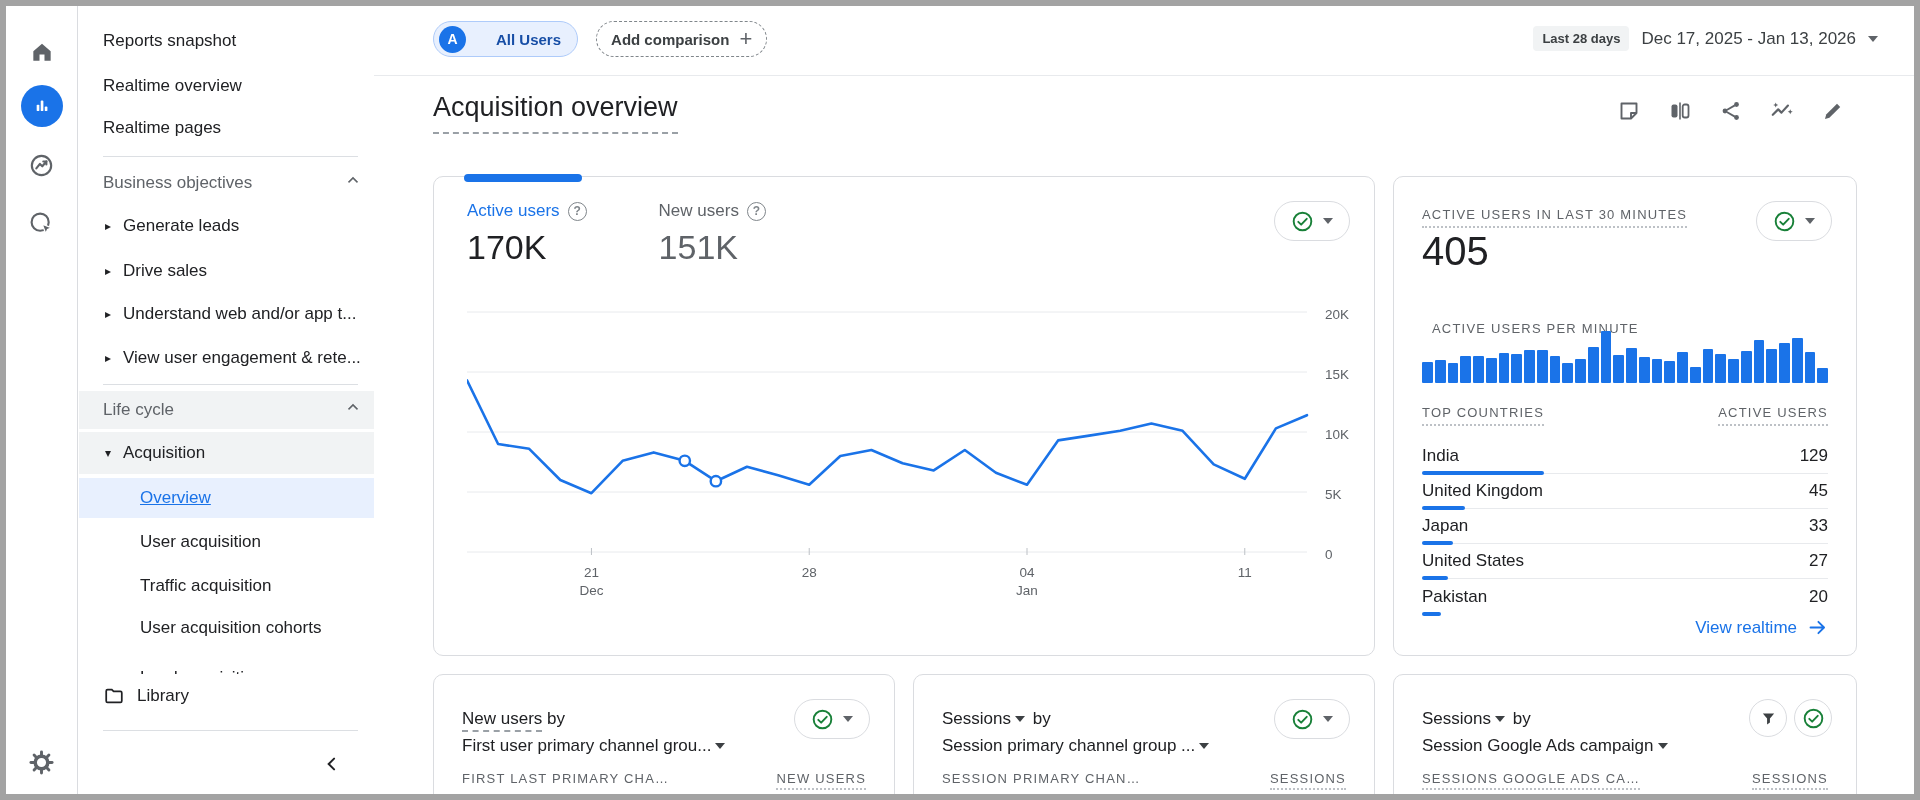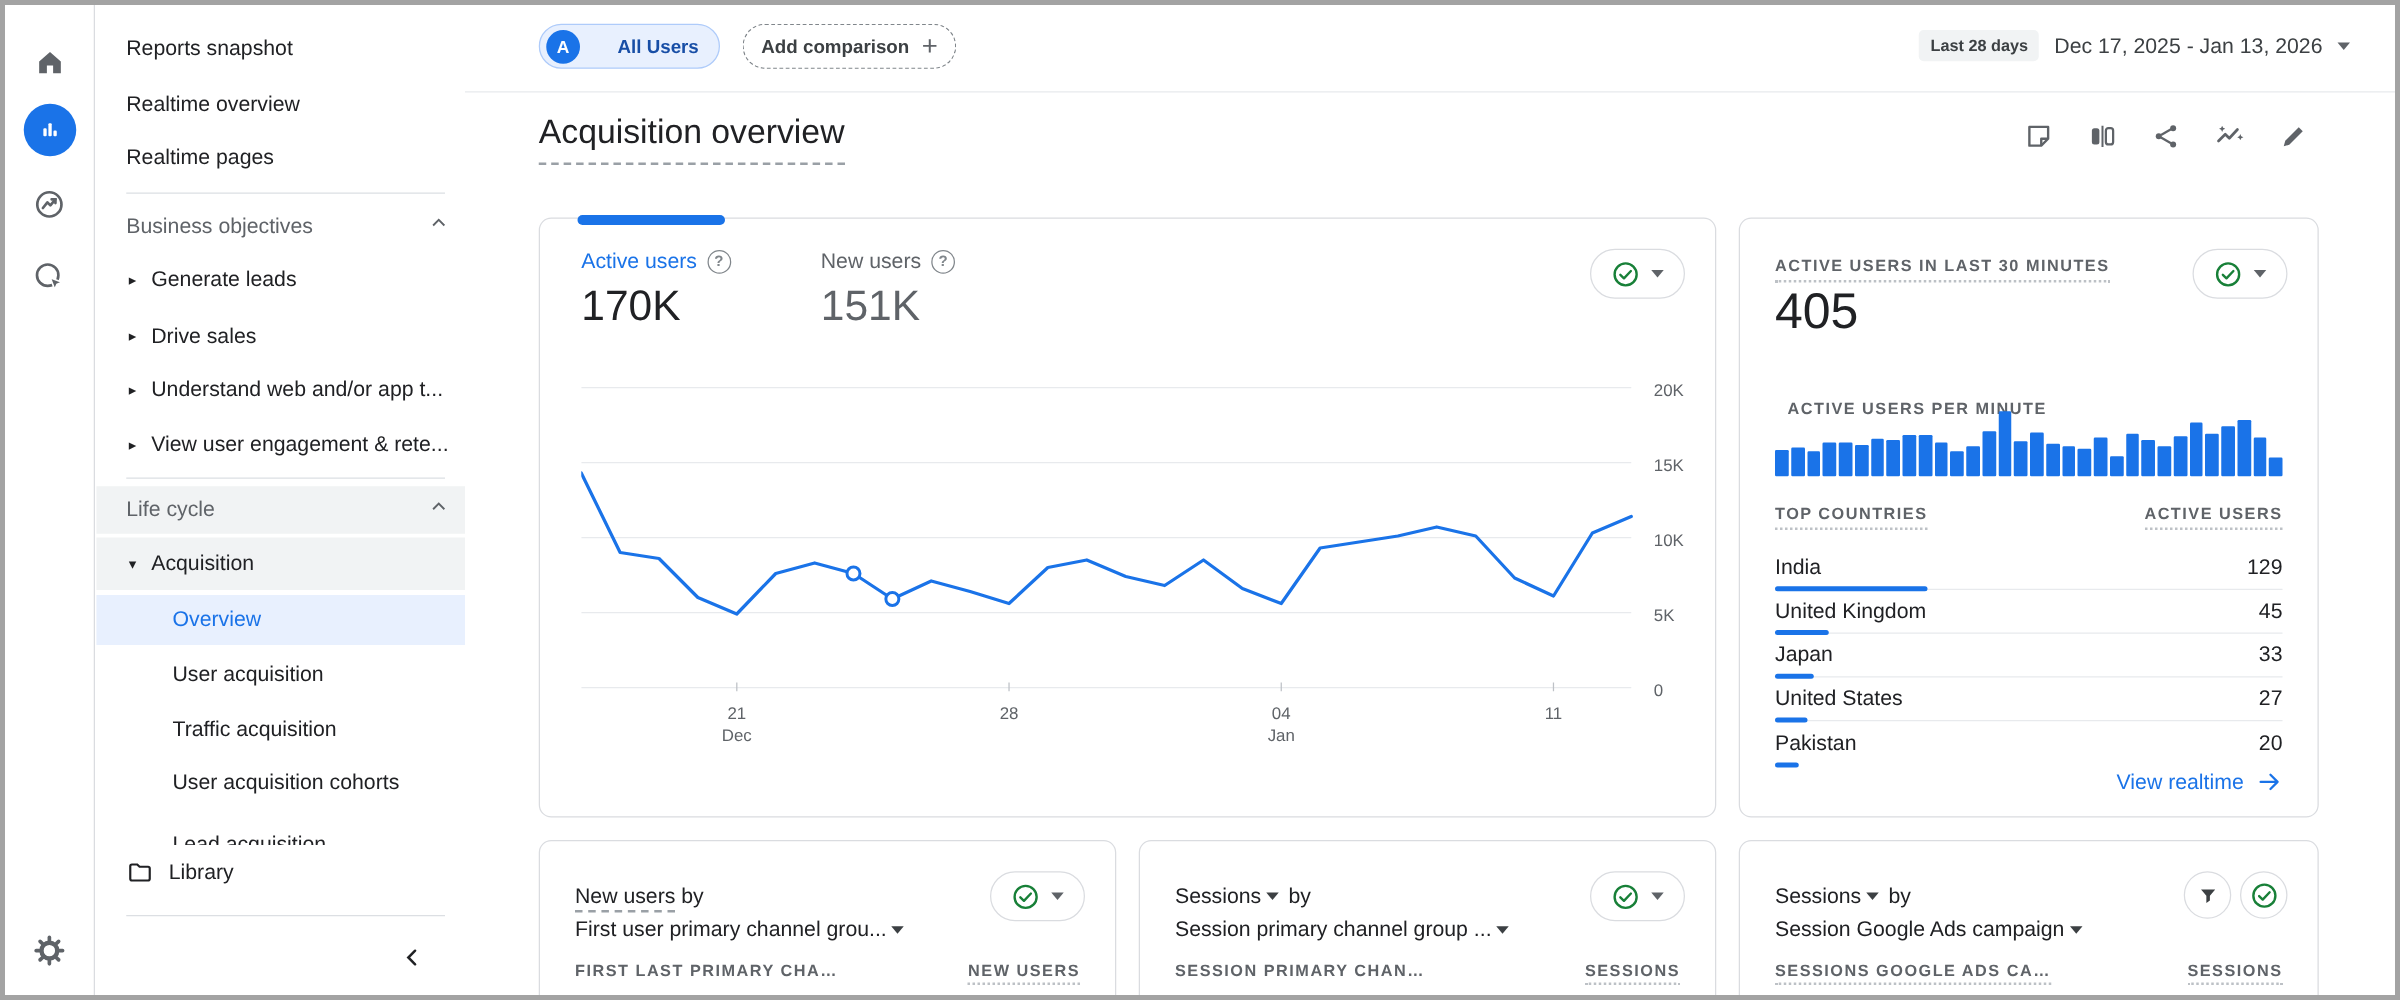--- a/index.html
+++ b/index.html
@@ -1,38 +1,38 @@
 <!DOCTYPE html>
 <html><head>
 <meta charset="utf-8">
 <style>
   * { box-sizing: border-box; margin: 0; padding: 0; }
   html,body { width:1920px; height:800px; }
   body { font-family: "Liberation Sans", "DejaVu Sans", sans-serif; background:#fff; }
-  #root { position:relative; width:1920px; height:800px; border:4px solid #a3a3a3; background:#fff; overflow:hidden; }
+  #root { position:relative; width:1920px; height:800px; border:6px solid #a3a3a3; background:#fff; overflow:hidden; }
 
   
   .rail { position:absolute; left:0; top:0; bottom:0; width:72px; border-right:1px solid #dadce0; background:#fff; }
   .rail-ic { position:absolute; left:50%; transform:translateX(-50%); width:42px; height:42px; display:flex; align-items:center; justify-content:center; cursor:pointer; }
   .rail-ic svg { display:block; }
   .reports-active { background:#1a73e8; border-radius:50%; }
 
   
   .nav { position:absolute; left:73px; top:0; bottom:0; width:295px; background:#fff; }
   .nav-scroll { position:absolute; left:0; right:0; top:0; height:678px; overflow:hidden; }
   .nrow { position:absolute; left:0; right:0; height:40px; display:flex; align-items:center; font-size:17px; color:#202124; cursor:pointer; }
   .nrow .pad1 { padding-left:24px; }
   .sect-label { color:#5f6368; }
   .tri { width:30px; text-align:center; font-size:12px; color:#202124; flex:0 0 30px; }
   .tri.sp { flex:0 0 14px; width:14px; }
   .child { padding-left:61px; }
   .chev-up { position:absolute; right:12px; top:50%; transform:translateY(-50%); }
   .ndivider { position:absolute; left:24px; right:16px; height:1px; background:#dcdfe3; }
   .grey-row { background:#f1f3f4; }
-  .sel-row { background:#e8f0fe; color:#1a73e8; }
+  .sel-row { background:#e8f0fe; color:#1a73e8;text-decoration:underline; }
   .nav-bottom { position:absolute; left:0; right:0; bottom:0; height:120px; background:#fff; }
   .lib-row { position:absolute; top:2px; left:0; right:0; height:40px; display:flex; align-items:center; font-size:17px; color:#202124; cursor:pointer; }
   .lib-row svg { margin-left:24px; margin-right:12px; }
   .collapse-btn { position:absolute; right:26px; bottom:14px; width:32px; height:32px; display:flex; align-items:center; justify-content:center; cursor:pointer; }
 
   
   .topbar { position:absolute; left:368px; right:0; top:0; height:70px; border-bottom:1px solid #e8eaed; background:#fff; }
   .chip-row { position:absolute; left:59px; top:15px; display:flex; gap:18px; align-items:center; }
   .chip { height:36px; border-radius:18px; display:flex; align-items:center; padding:0 16px 0 5px; cursor:pointer; }
   .chip-allusers { background:#e8f0fe; border:1px solid #aecbfa; }
@@ -62,21 +62,21 @@
   .metric .mvalue { font-size:34px; margin-top:7px; }
   .metric.m1 .mvalue { color:#202124; }
   .metric.m2 .mvalue { color:#5f6368; }
   .qmark { width:19px; height:19px; border:1.5px solid #80868b; border-radius:50%; color:#80868b; font-size:12px; font-weight:bold; display:flex; align-items:center; justify-content:center; cursor:pointer; }
   .pill { position:absolute; right:24px; top:24px; width:76px; height:40px; border:1px solid #dadce0; border-radius:20px; display:flex; align-items:center; justify-content:center; gap:9px; cursor:pointer; background:#fff; }
   #trend-svg { position:absolute; left:33px; top:115px; }
   svg text { font-family:"Liberation Sans","DejaVu Sans",sans-serif; }
 
   
   .realtime-card { left:1387px; top:170px; width:464px; height:480px; }
-  .upcase { font-size:13px; font-weight:bold; letter-spacing:1.2px; color:#5f6368; }
+  .upcase { font-size:13px; font-weight:normal; letter-spacing:1.2px; color:#5f6368; }
   .dotted-u { border-bottom:2px dotted #bdc1c6; padding-bottom:4px; }
   .rt-title { position:absolute; left:28px; top:30px; }
   .rt-value { position:absolute; left:28px; top:52px; font-size:40px; color:#202124; }
   .rt-permin { position:absolute; left:28px; top:144px;margin-left:10px; }
   .pm-bars { position:absolute; left:28px; right:28px; top:152px; height:54px; display:flex; align-items:flex-end; gap:2px; }
   .pmbar { flex:1 1 auto; background:#1a73e8; border-radius:1px; }
   .rt-tablehead { position:absolute; left:28px; right:28px; top:228px; display:flex; justify-content:space-between; }
   .rt-rows { position:absolute; left:28px; right:28px; top:262px; }
   .crow { position:relative; height:35px; display:flex; align-items:center; justify-content:space-between; font-size:17px; color:#202124; border-bottom:1px solid #e8eaed; }
   .cbar { position:absolute; left:0; bottom:-2px; height:4px; background:#1a73e8; border-radius:2px; }

